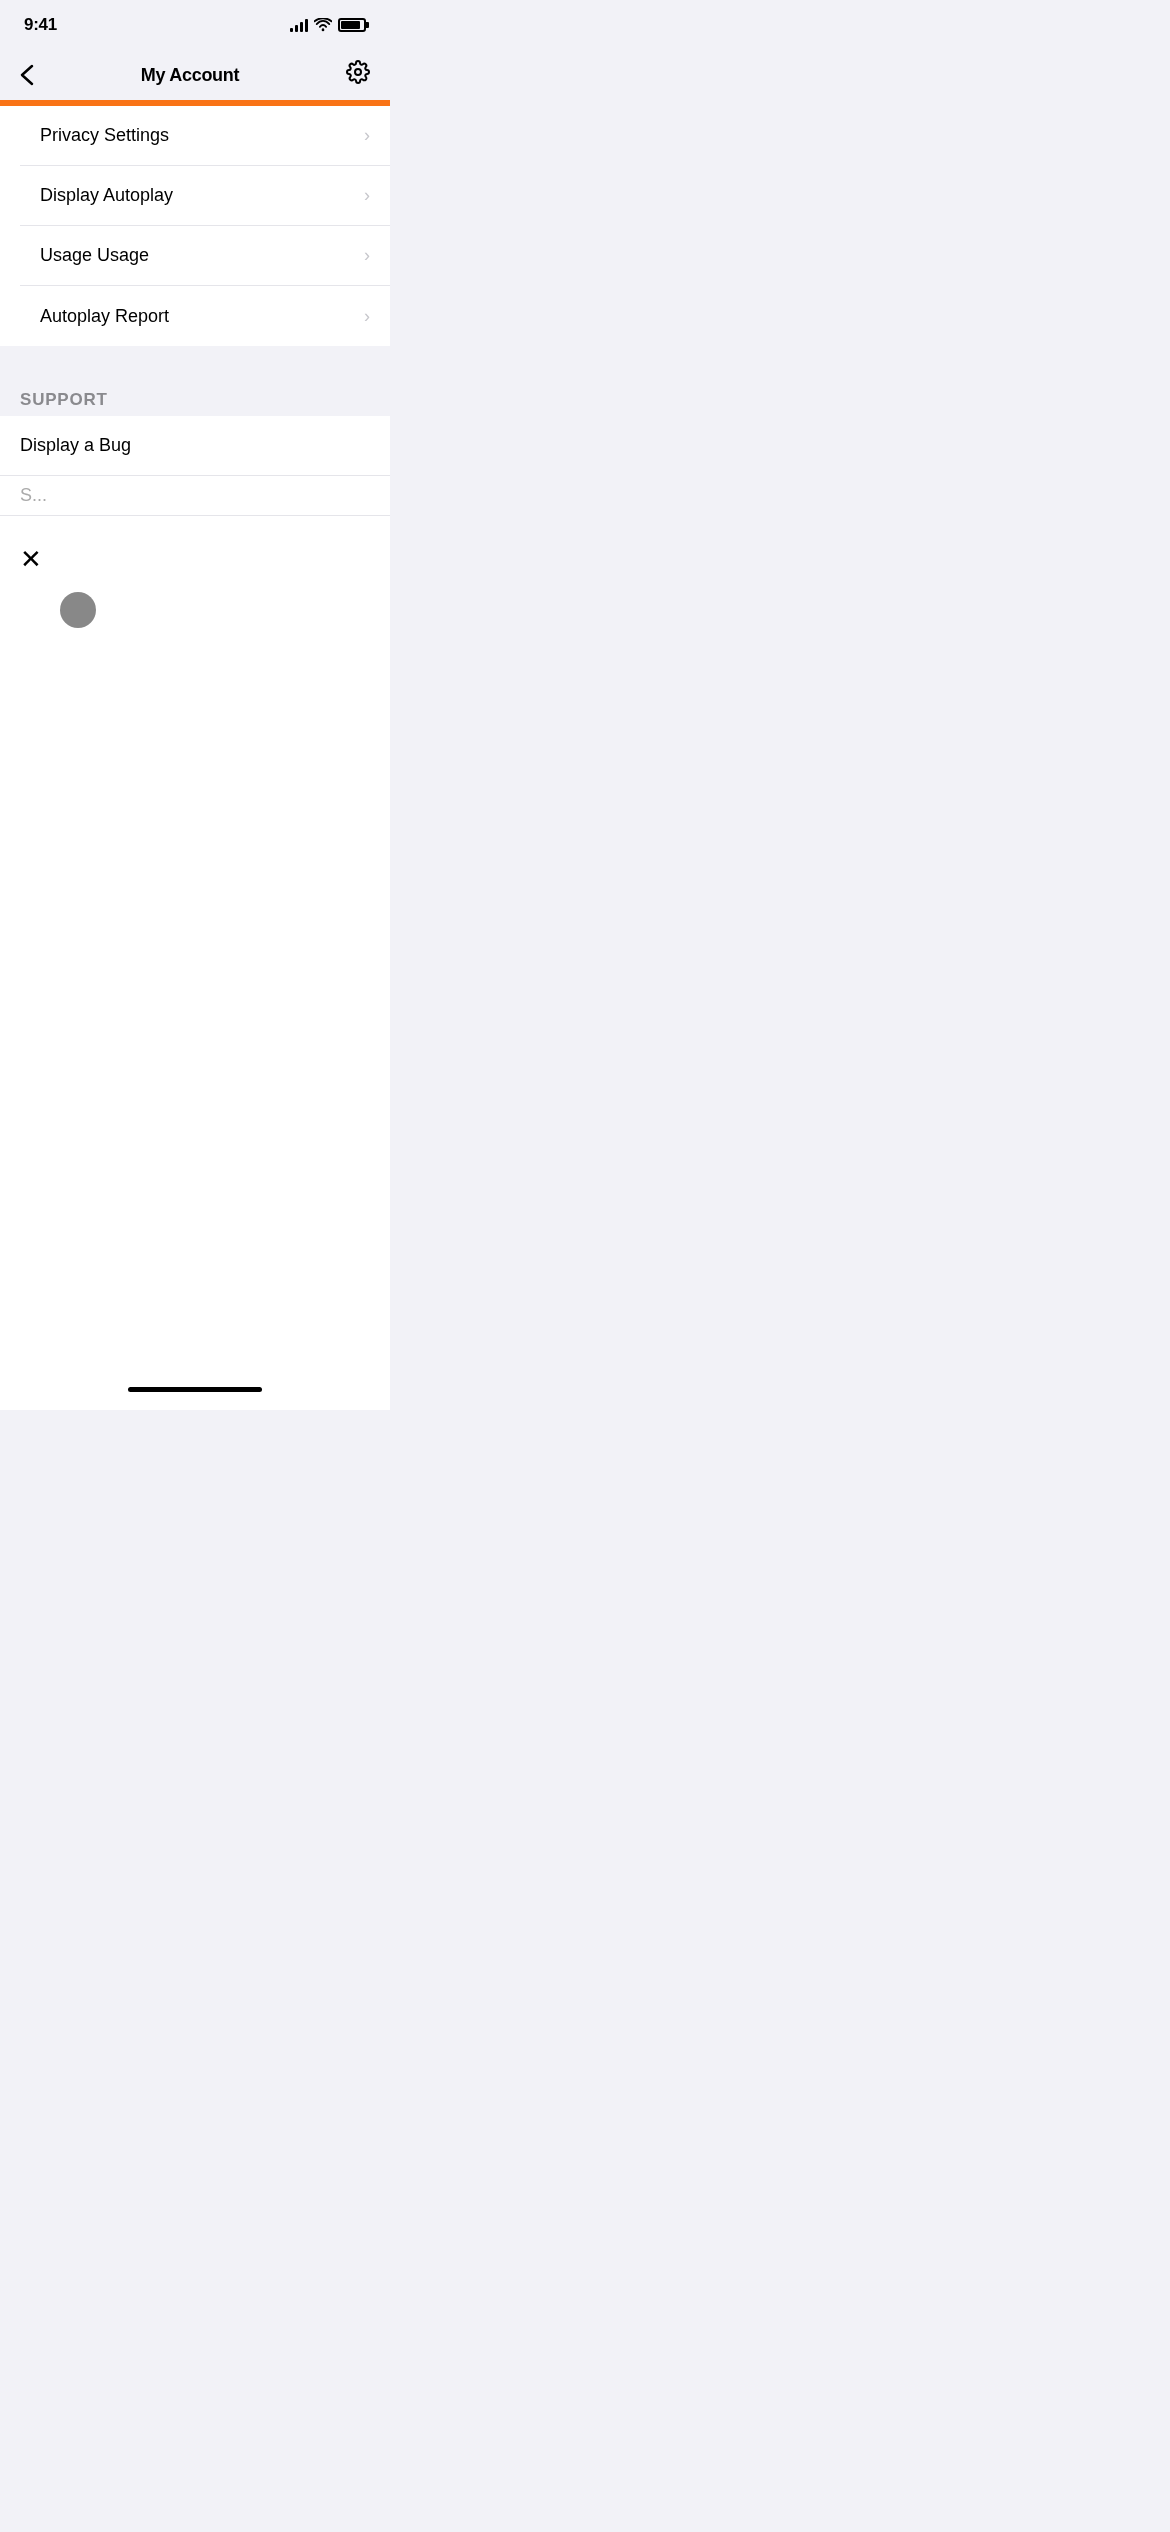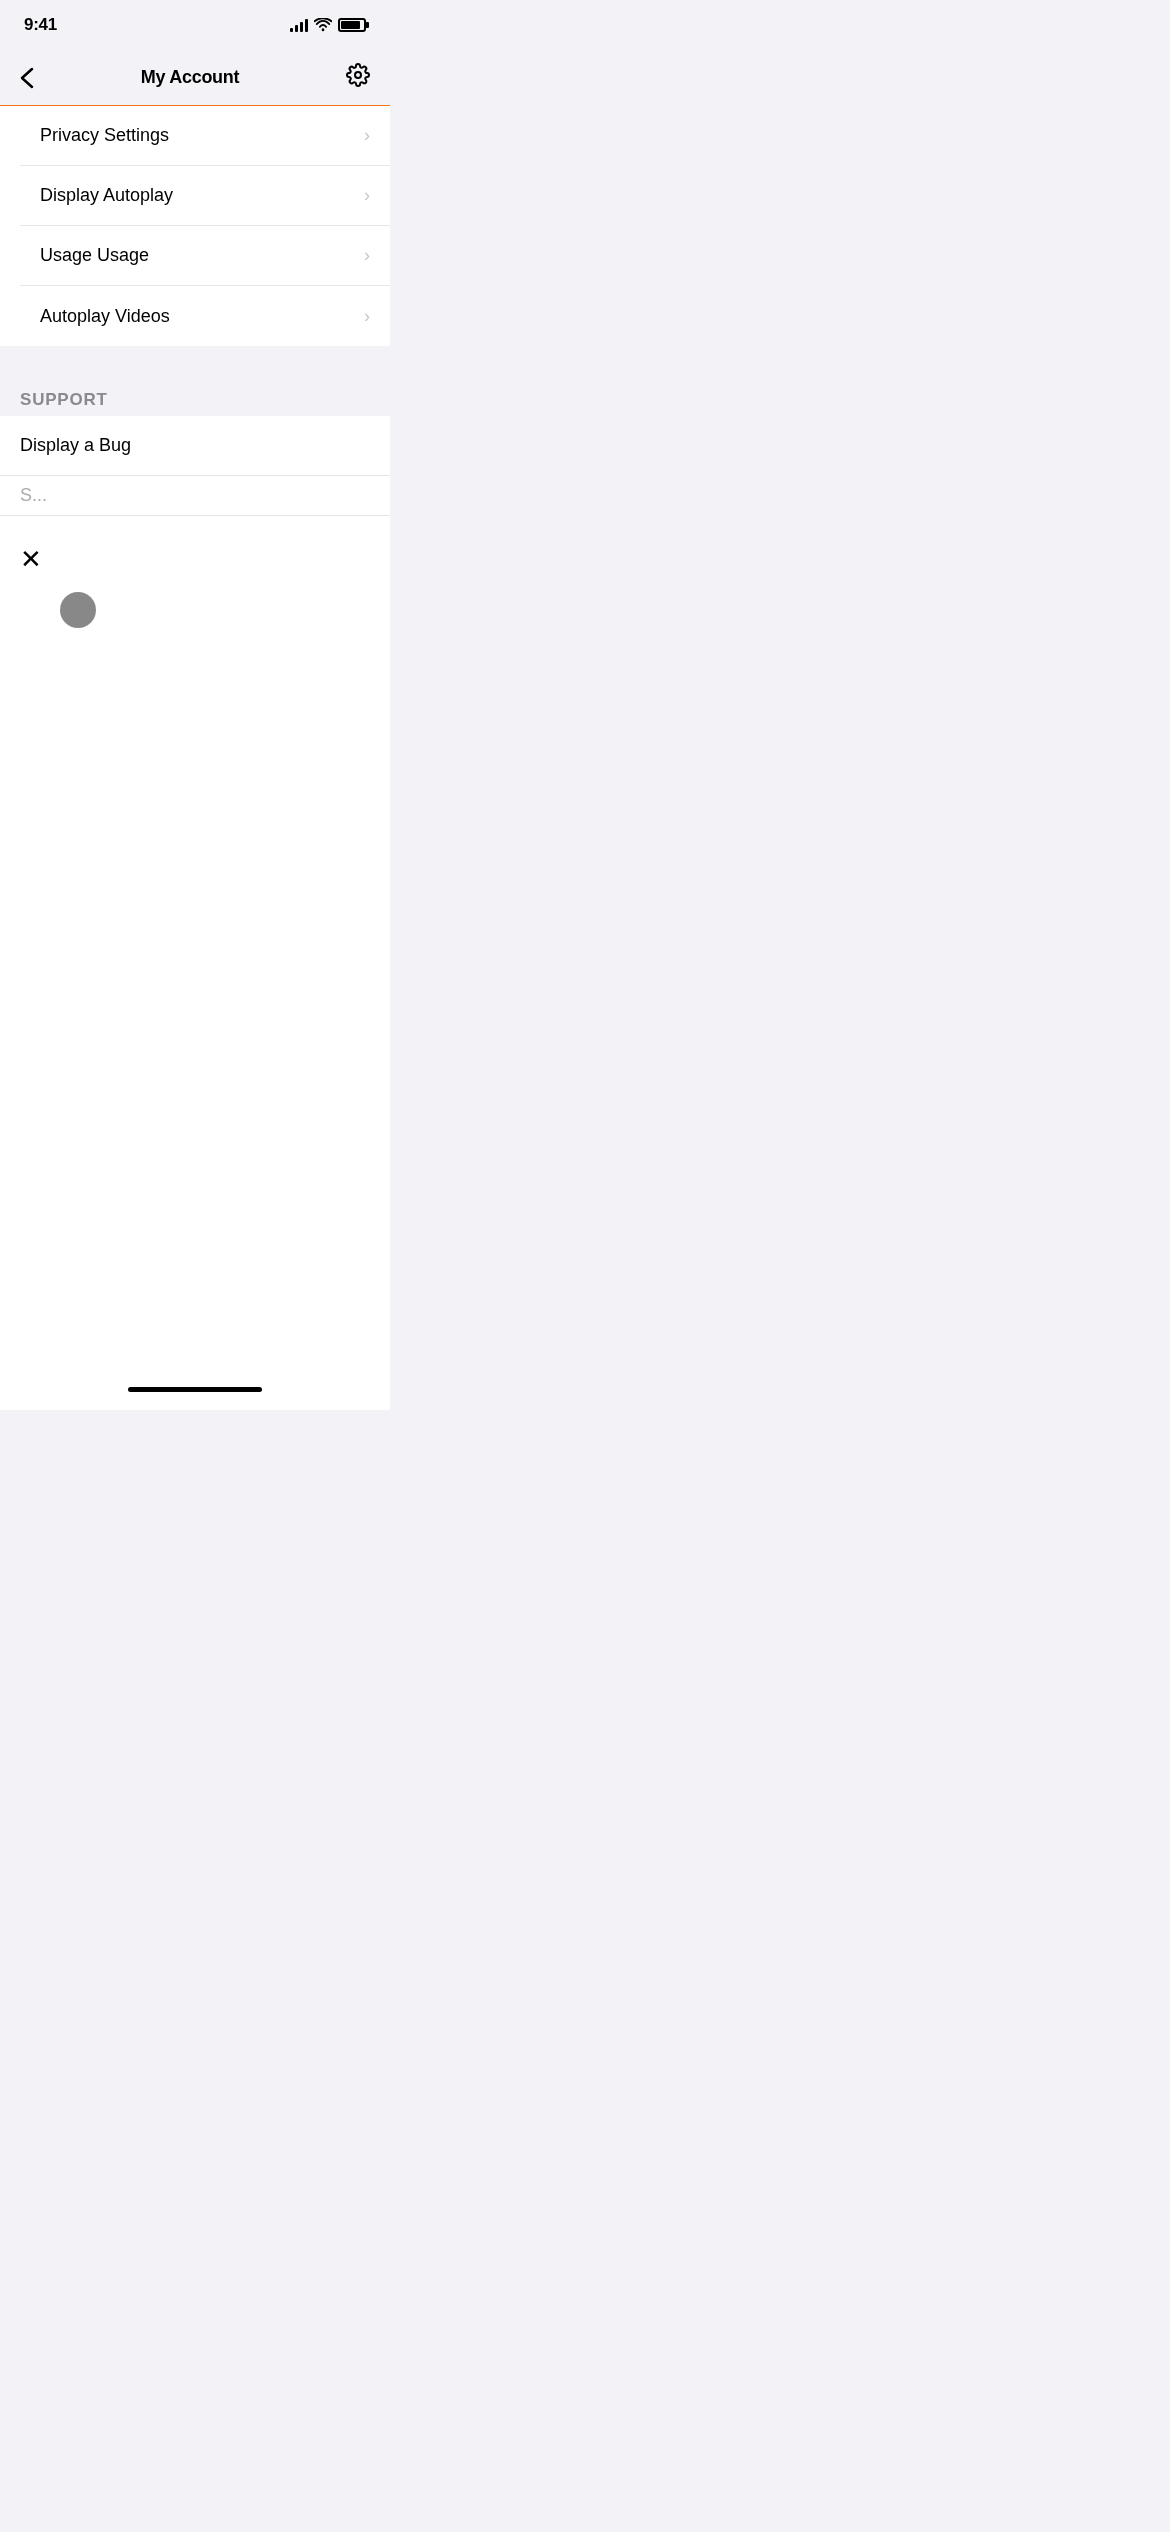--- a/index.html
+++ b/index.html
@@ -84,21 +84,21 @@
     }
 
     
     .nav-header {
       background: #f2f2f7;
       height: 56px;
       display: flex;
       align-items: center;
       justify-content: space-between;
       padding: 0 20px;
-      border-bottom: 1px solid #f97316;
+      border-bottom: 6px solid #f97316;
     }
 
     .back-button {
       display: flex;
       align-items: center;
       cursor: pointer;
       color: #000;
       font-size: 22px;
       font-weight: 300;
       line-height: 1;
@@ -298,21 +298,21 @@
     <span class="settings-item-label">Display Autoplay</span>
     <span class="chevron">›</span>
   </div>
 
   <div class="settings-item">
     <span class="settings-item-label">Usage Usage</span>
     <span class="chevron">›</span>
   </div>
 
   <div class="settings-item" style="border-bottom: none;">
-    <span class="settings-item-label">Autoplay Videos</span>
+    <span class="settings-item-label">Autoplay Report</span>
     <span class="chevron">›</span>
   </div>
 
 </div>
 
 <div class="section-separator"></div>
 
 <div class="support-header">
   <span class="support-label">SUPPORT</span>
 </div>

